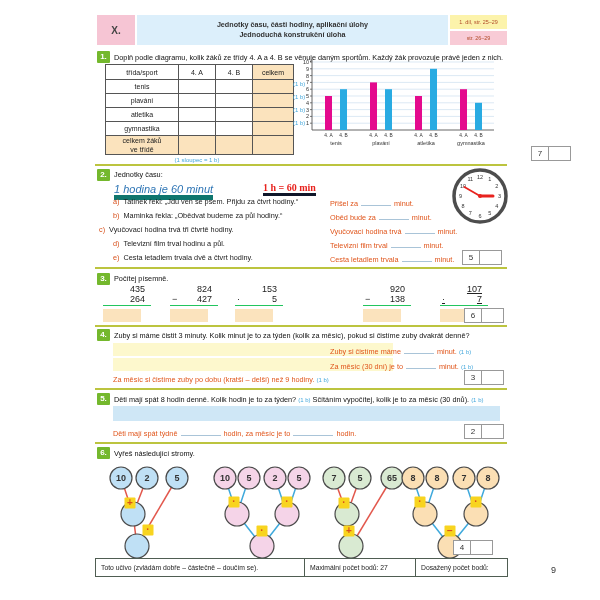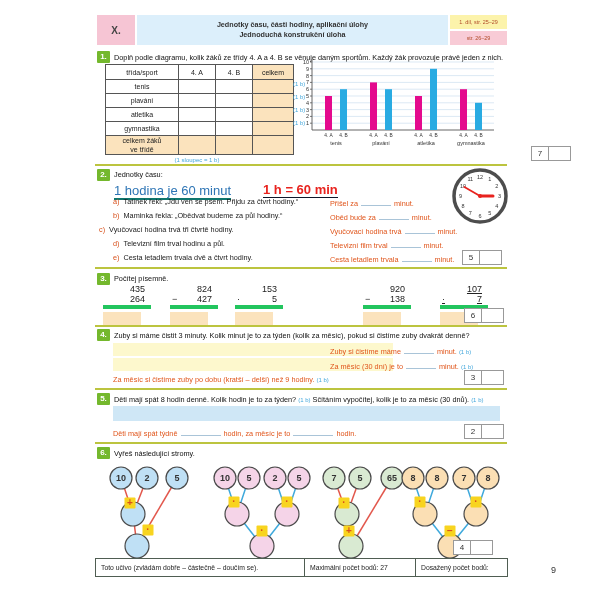--- a/index.html
+++ b/index.html
@@ -27,30 +27,30 @@
   table.sports{border-collapse:collapse;font-size:7px;color:#222;}
   table.sports th, table.sports td{border:1px solid #555;text-align:center;padding:0;}
   table.sports th{height:14px;font-weight:normal;}
   table.sports td{height:13px;}
   .c-lbl{width:72px;} .c-a{width:36px;} .c-b{width:36px;} .c-sum{width:40px;}
   .peach{background:#fbe3bd;}
   td.tall{height:26px;line-height:9px;}
   .tbl-note{left:105px;top:157px;width:184px;text-align:center;font-size:6px;color:#45a8dc;}
 
   
-  .rule-blue{color:#2e75b5;border-bottom:2px solid #0f766e;font-size:13px;}
-  .rule-red{color:#e8231e;border-bottom:1px solid #0f172a;font-size:13px;font-weight:bold;}
+  .rule-blue{color:#2e75b5;border-bottom:5px solid #0f766e;font-size:11px;font-style:italic;}
+  .rule-red{color:#e8231e;border-bottom:3px solid #0f172a;font-size:10px;font-weight:bold;font-family:Liberation Serif, serif;}
   .t2row{font-size:7.3px;color:#1a1a1a;white-space:nowrap;}
   .t2letter{color:#d8511c;margin-right:4px;}
   .t2ans{font-size:7.3px;white-space:nowrap;}
 
   
   .prob{width:48px;font-size:9px;color:#222;}
   .prob .l1{text-align:right;padding-right:6px;}
-  .prob .l2{display:flex;justify-content:space-between;border-bottom:4px solid #22c55e;padding:0 6px 1px 2px;}
+  .prob .l2{display:flex;justify-content:space-between;border-bottom:1px solid #22c55e;padding:0 6px 1px 2px;}
   .abox{width:38px;height:13px;background:#fbe3bd;margin-top:3px;}
 
   .ywork{background:#fdf8cd;}
   .bwork{background:#cfe7f6;}
 
   
   .footer{left:95px;top:558px;width:411px;height:17px;display:flex;border:1px solid #4f5d52;font-size:6.8px;color:#222;}
   .footer .fc{display:flex;align-items:center;padding-left:5px;border-right:1px solid #4f5d52;box-sizing:border-box;}
   .footer .fc:last-child{border-right:none;}
   .fc1{width:209px;} .fc2{width:111px;} .fc3{width:91px;}

